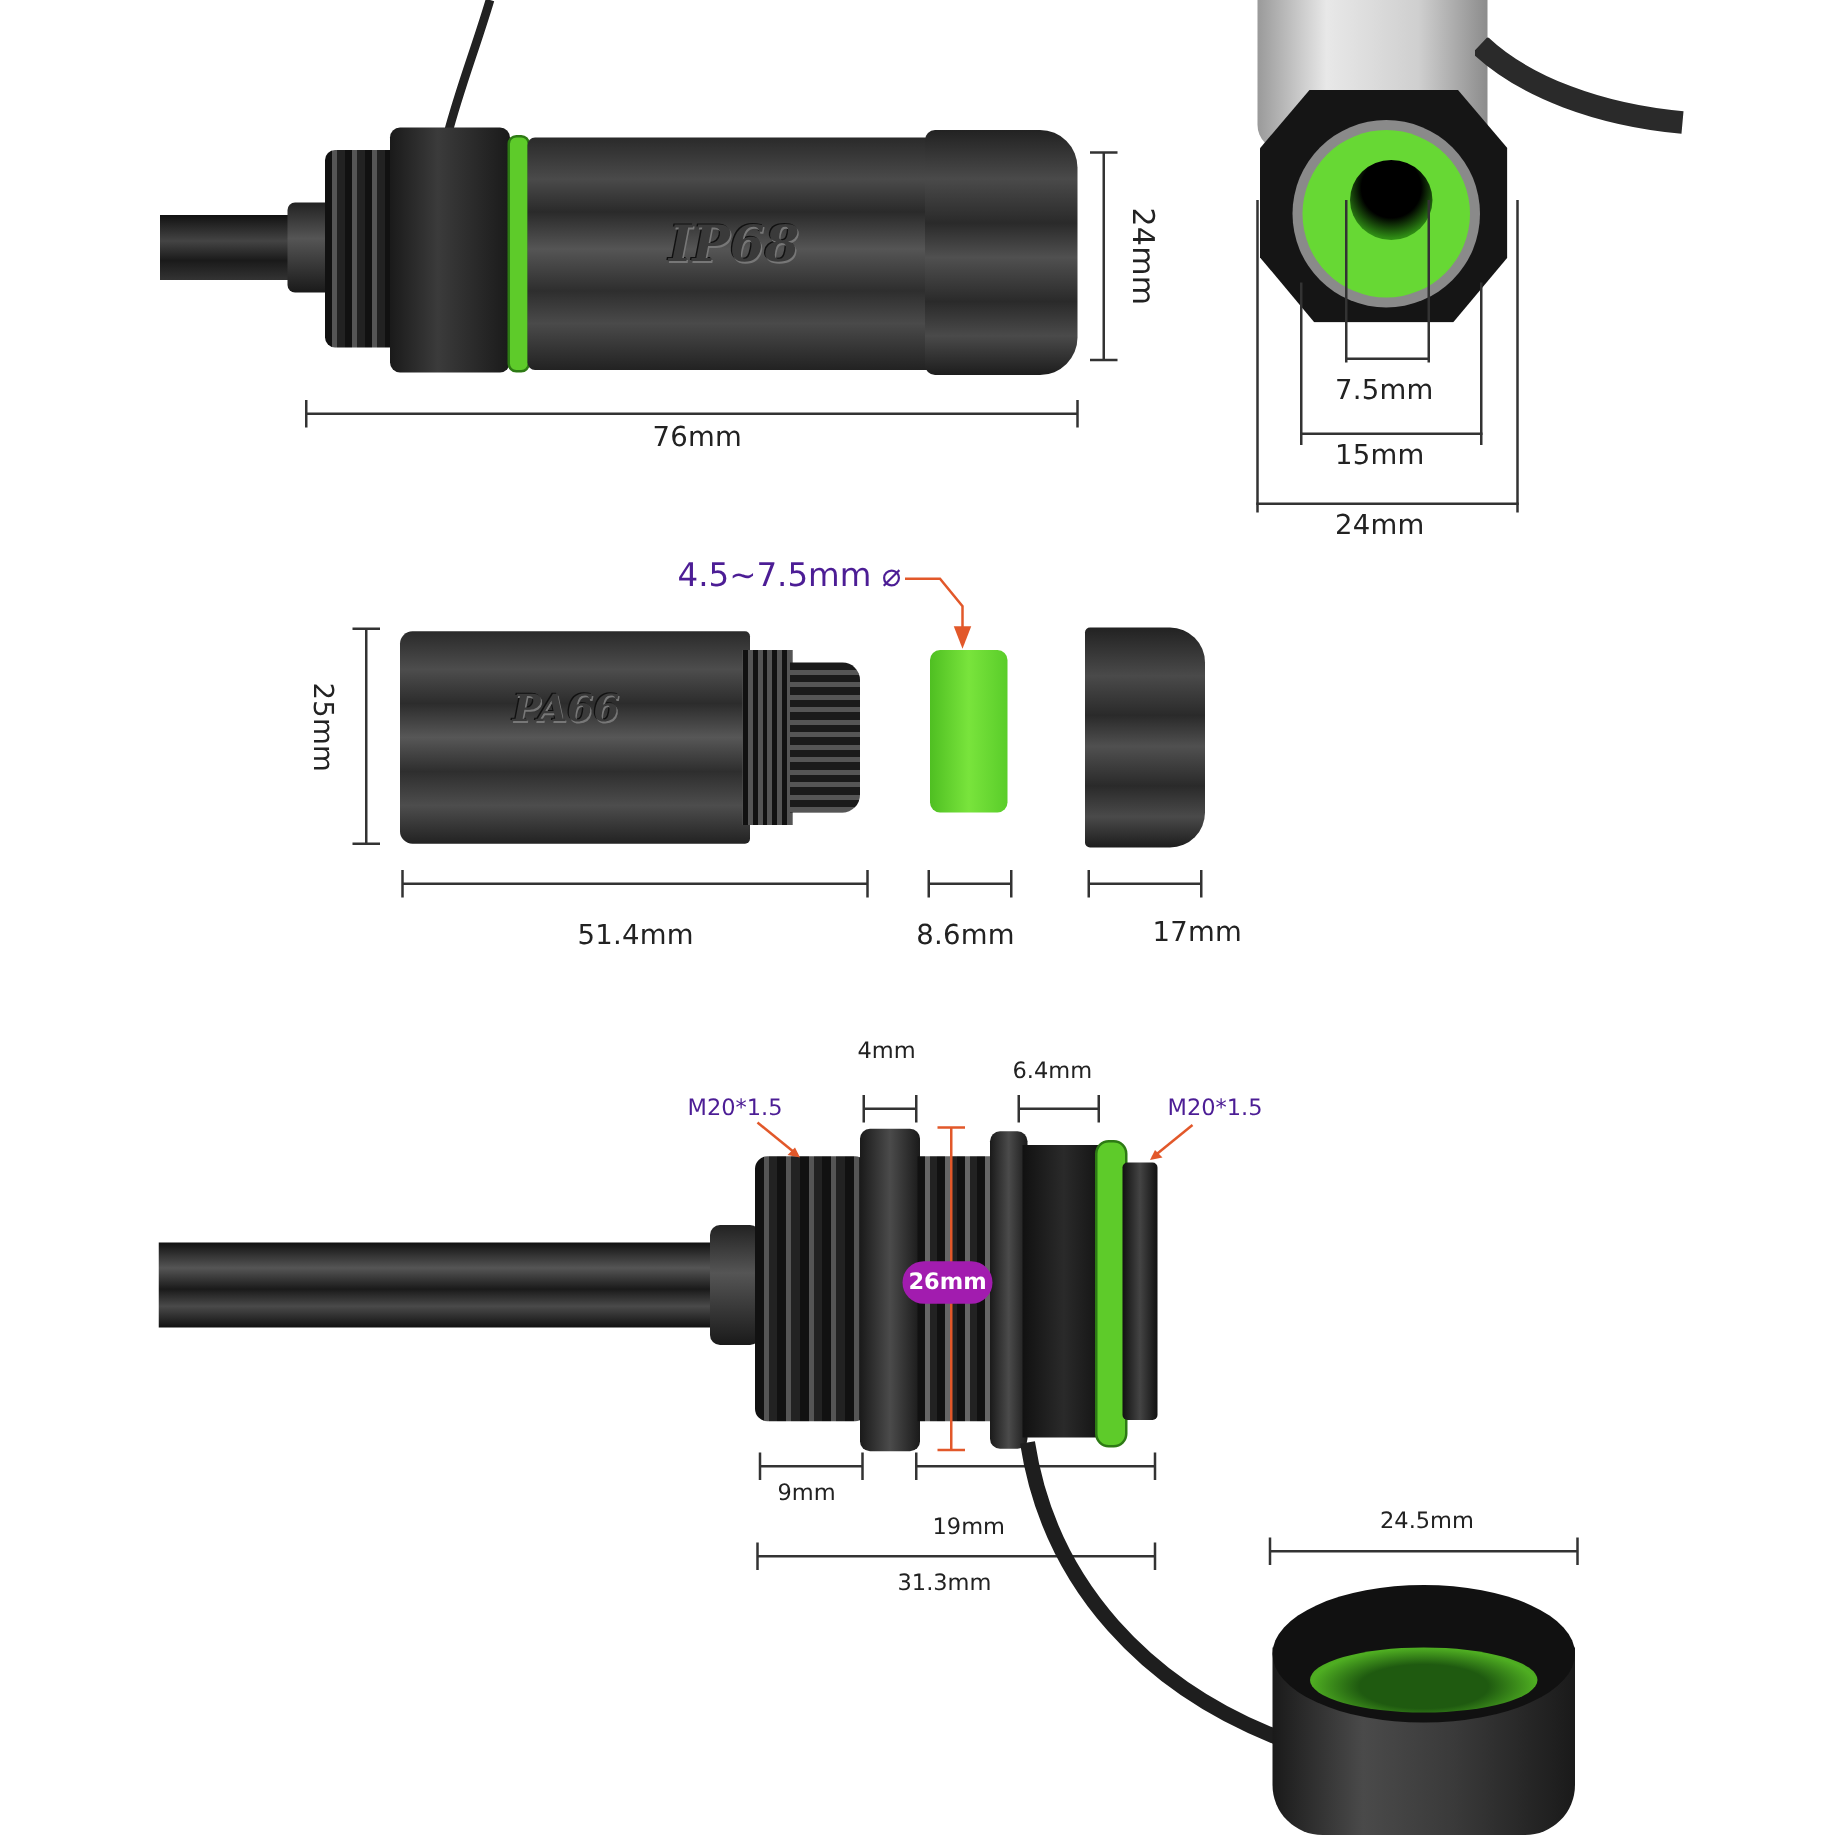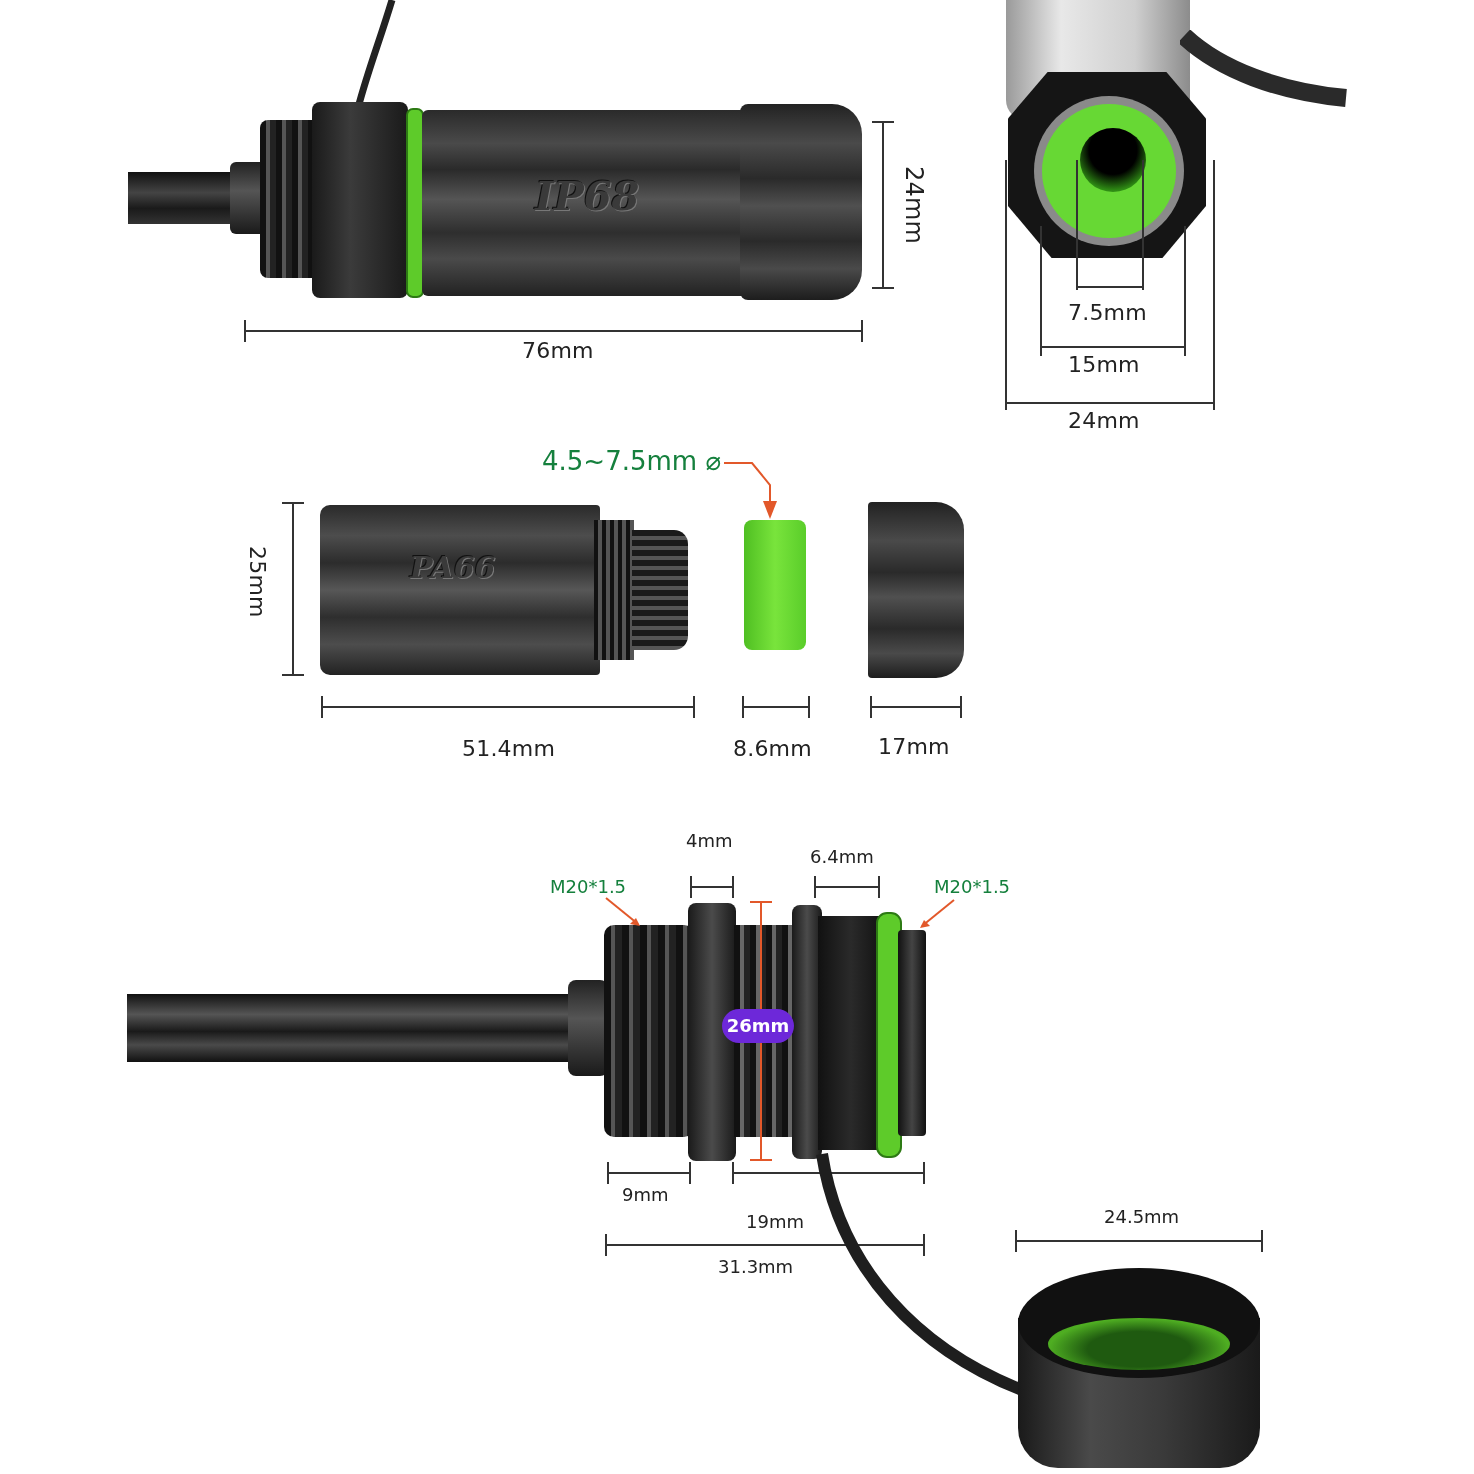--- a/index.html
+++ b/index.html
@@ -1,33 +1,33 @@
 <!DOCTYPE html>
 <html><head>
 <meta charset="utf-8">
 <style>
   html, body { margin:0; padding:0; background:#ffffff; }
   body { width:1474px; height:1474px; position:relative; overflow:hidden;
          font-family:"DejaVu Sans", "Liberation Sans", sans-serif; color:#222; }
   .abs { position:absolute; }
   .lbl { position:absolute; font-size:22px; color:#222; white-space:nowrap; letter-spacing:0.2px; }
   .lbl-sm { position:absolute; font-size:18px; color:#222; white-space:nowrap; }
-  .lbl-orange { position:absolute; color:#15803d; white-space:nowrap; }
+  .lbl-orange { position:absolute; color:#4c1d95; white-space:nowrap; }
   .dim-h { position:absolute; height:0; border-top:2px solid #333; }
   .dim-h::before, .dim-h::after { content:""; position:absolute; top:-12px; width:2px; height:22px; background:#333; }
   .dim-h::before { left:-1px; } .dim-h::after { right:-1px; }
   .dim-v { position:absolute; width:0; border-left:2px solid #333; }
   .dim-v::before, .dim-v::after { content:""; position:absolute; left:-12px; height:2px; width:22px; background:#333; }
   .dim-v::before { top:-1px; } .dim-v::after { bottom:-1px; }
   .vline { position:absolute; width:2px; background:#333; }
   .hline { position:absolute; height:2px; background:#333; }
   .rot { transform:rotate(90deg); transform-origin:left top; }
   .embossed { font-family:"DejaVu Serif","Liberation Serif",serif; font-style:italic; font-weight:bold;
               color:#3a3a3a; text-shadow: 1px 1px 0 #777, -1px -1px 0 #111; }
-  .pill { position:absolute; background:#6d28d9; color:#fff; border-radius:18px; font-weight:bold;
+  .pill { position:absolute; background:#a21caf; color:#fff; border-radius:18px; font-weight:bold;
           font-size:18px; text-align:center; line-height:34px; }
 </style>
 </head>
 <body>
 
 <div>
 
   <svg class="abs" style="left:320px;top:0;" width="90" height="110">
     <path d="M72 0 C 60 40, 48 70, 38 108" stroke="#222" stroke-width="7" fill="none"></path>
   </svg>
@@ -107,21 +107,21 @@
               background:linear-gradient(#222,#4a4a4a 22%,#2a2a2a 40%,#505050 54%,#2a2a2a 72%,#4a4a4a 86%,#1d1d1d);"></div>
 
   <div class="dim-v" style="left:292px;top:503px;height:172px;"></div>
   <div class="lbl rot" style="left:270px;top:546px;font-size:22px;transform:rotate(90deg);">25mm</div>
 
   <div class="dim-h" style="left:322px;top:706px;width:372px;"></div>
   <div class="lbl" style="left:462px;top:736px;">51.4mm</div>
   <div class="dim-h" style="left:743px;top:706px;width:66px;"></div>
   <div class="lbl" style="left:733px;top:736px;">8.6mm</div>
   <div class="dim-h" style="left:871px;top:706px;width:90px;"></div>
-  <div class="lbl" style="left:878px;top:734px;">17mm</div>
+  <div class="lbl" style="left:922px;top:734px;">17mm</div>
 </div>
 
 <div>
 
   <div class="abs" style="left:127px;top:994px;width:445px;height:68px;background:linear-gradient(#111,#555 30%,#1a1a1a 55%,#4a4a4a 75%,#111);"></div>
   <div class="abs" style="left:568px;top:980px;width:40px;height:96px;border-radius:8px;background:linear-gradient(#222,#555 40%,#1a1a1a);"></div>
 
   <div class="abs" style="left:604px;top:925px;width:90px;height:212px;border-radius:10px;
               background:repeating-linear-gradient(90deg,#111 0 7px,#555 7px 11px,#222 11px 18px);"></div>
 

